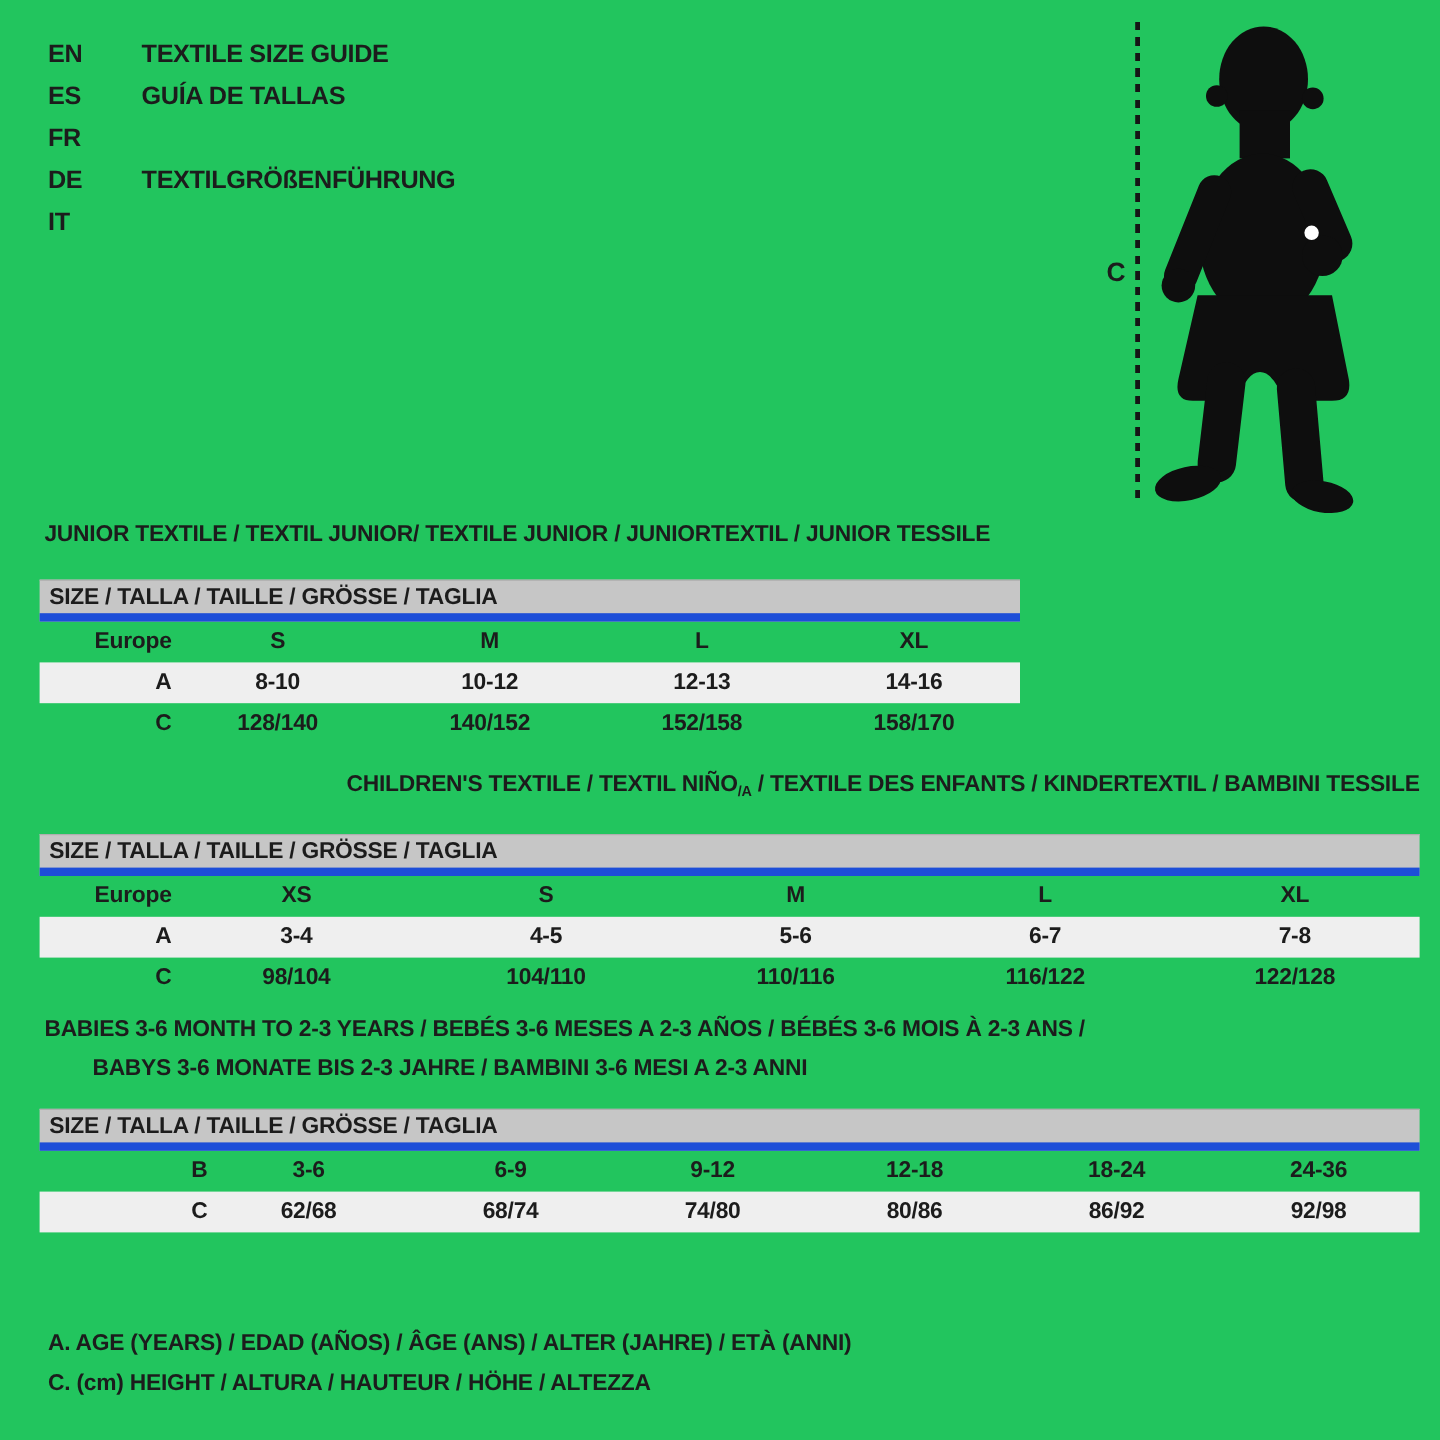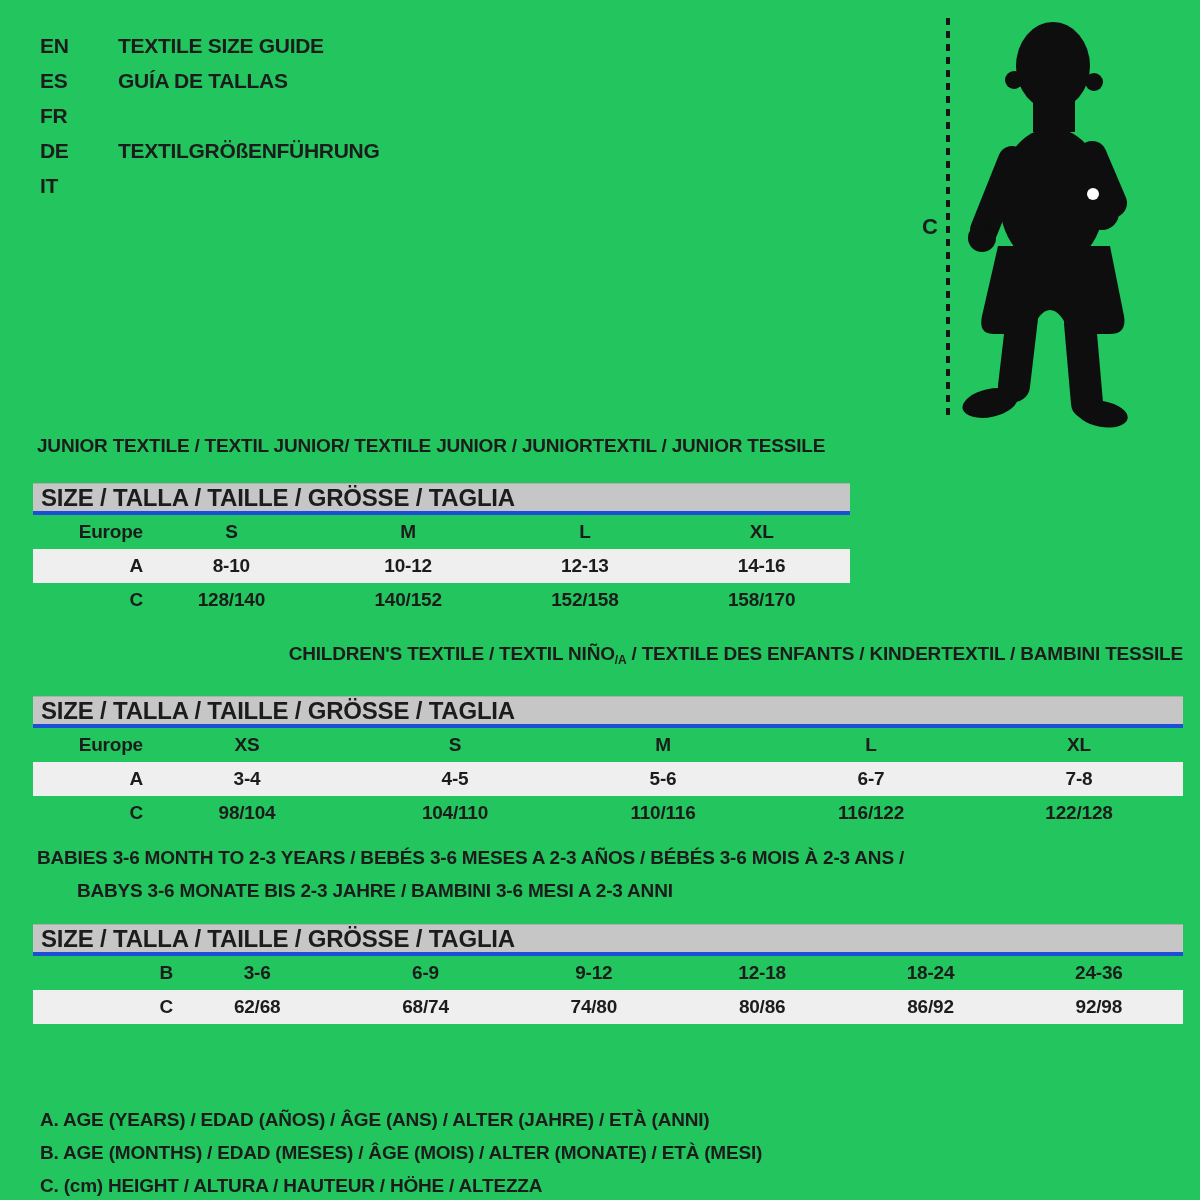--- a/index.html
+++ b/index.html
@@ -24,22 +24,22 @@
     background:repeating-linear-gradient(to bottom,#151515 0 7px,transparent 7px 13px);
   }
   .toddler { position:absolute; left:22px; top:2px; }
 
   
   .section { position:absolute; left:33px; }
   .sec-title { font-size:19px; letter-spacing:-0.2px; line-height:24px; white-space:nowrap; padding-left:4px; }
   .sub-small { font-size:12px; vertical-align:-4px; }
 
   .size-band {
-    background:#c6c6c6; border-top:1px solid #aeaeae; border-bottom:4px solid #1d4ed8;
-    height:27px; line-height:27px; padding-left:8px; font-size:24px; letter-spacing:-0.2px;
+    background:#c6c6c6; border-top:1px solid #aeaeae; border-bottom:7px solid #1d4ed8;
+    height:27px; line-height:27px; padding-left:8px; font-size:19px; letter-spacing:-0.2px;
   }
   .trow { display:grid; height:34px; align-items:center; font-size:19px; letter-spacing:-0.2px; }
   .cols-4 { grid-template-columns:110px repeat(4,1fr); }
   .cols-5 { grid-template-columns:110px repeat(5,1fr); }
   .cols-6 { grid-template-columns:140px repeat(6,1fr); }
   .cell { text-align:center; }
   .cell.label { text-align:right; padding-left:8px; }
   .zebra { background:#efefef; }
 
   #junior   { top:434px; width:817px; }
@@ -177,17 +177,16 @@
       <span class="cell">68/74</span>
       <span class="cell">74/80</span>
       <span class="cell">80/86</span>
       <span class="cell">86/92</span>
       <span class="cell">92/98</span>
     </div>
   </div>
 
   <div class="legend">
     <div class="legend-line">A. AGE (YEARS) / EDAD (AÑOS) / ÂGE (ANS) / ALTER (JAHRE) / ETÀ (ANNI)</div>
-    <div class="legend-line">B. AGE (MONTHS) / EDAD (MESES) / ÂGE (MOIS) / ALTER (MONATE) / ETÀ (MESI)</div>
     <div class="legend-line">C. (cm) HEIGHT / ALTURA / HAUTEUR / HÖHE / ALTEZZA</div>
   </div>
 
 </div>
 
 </body></html>

